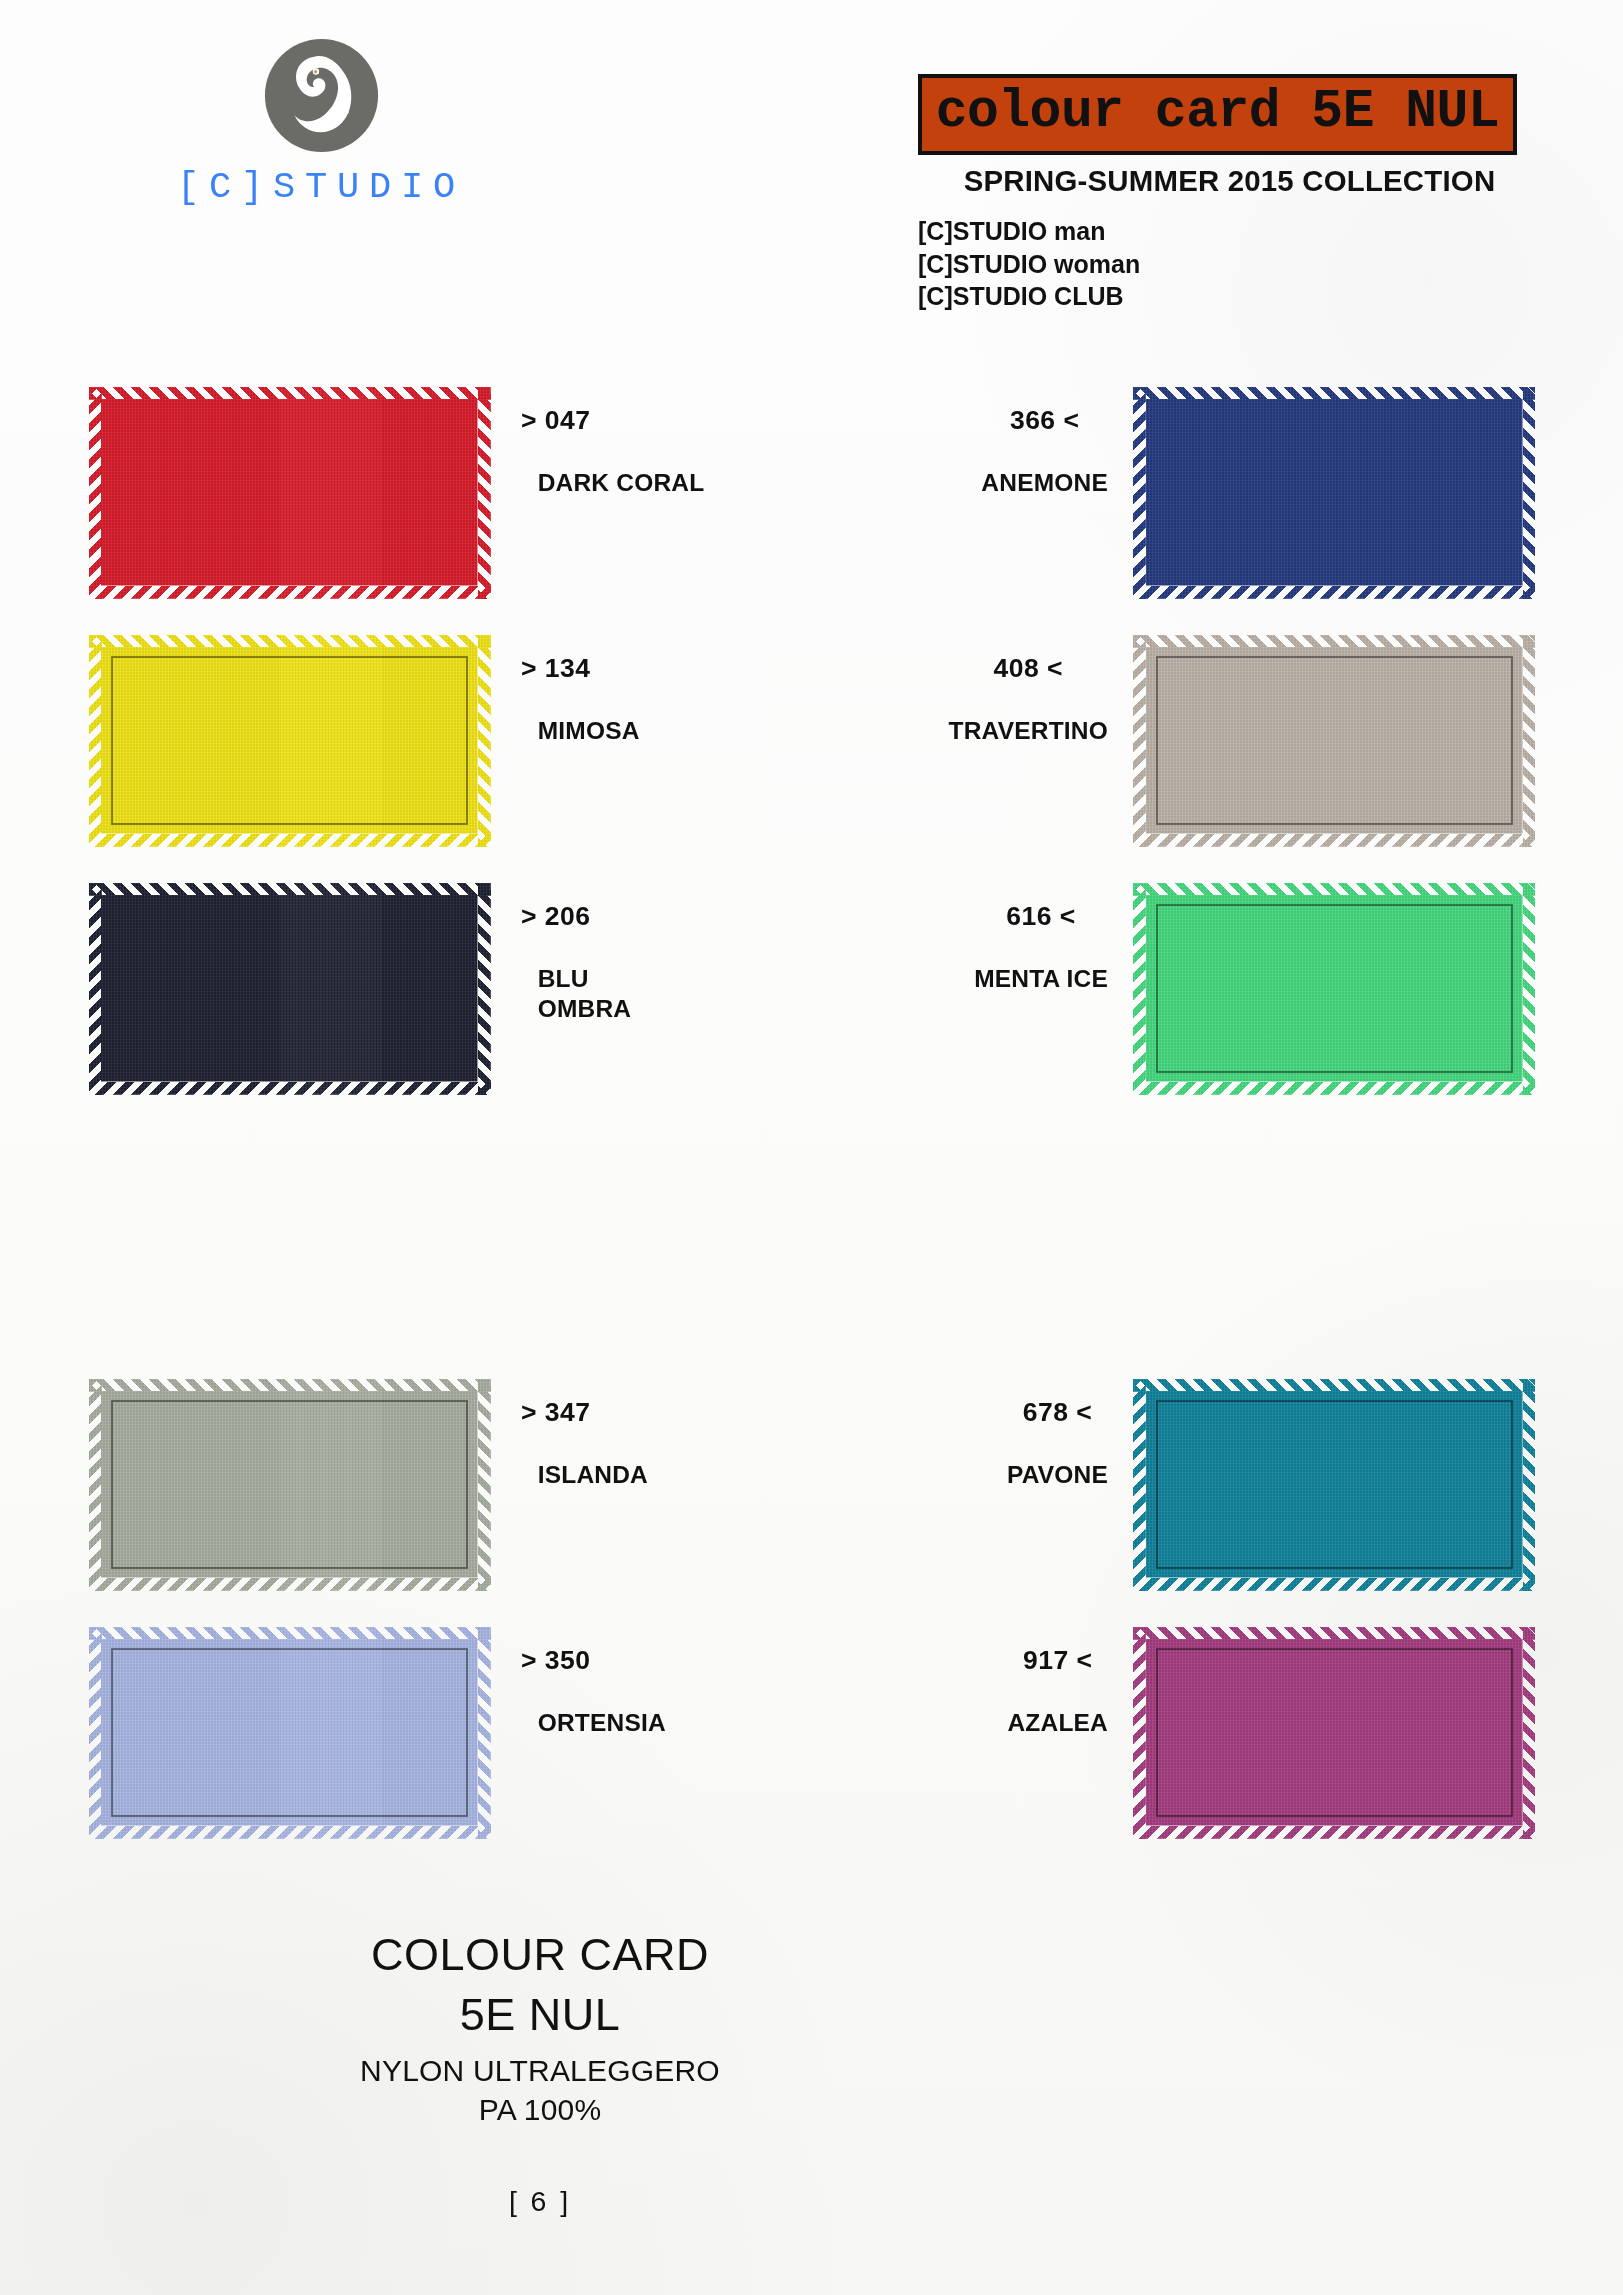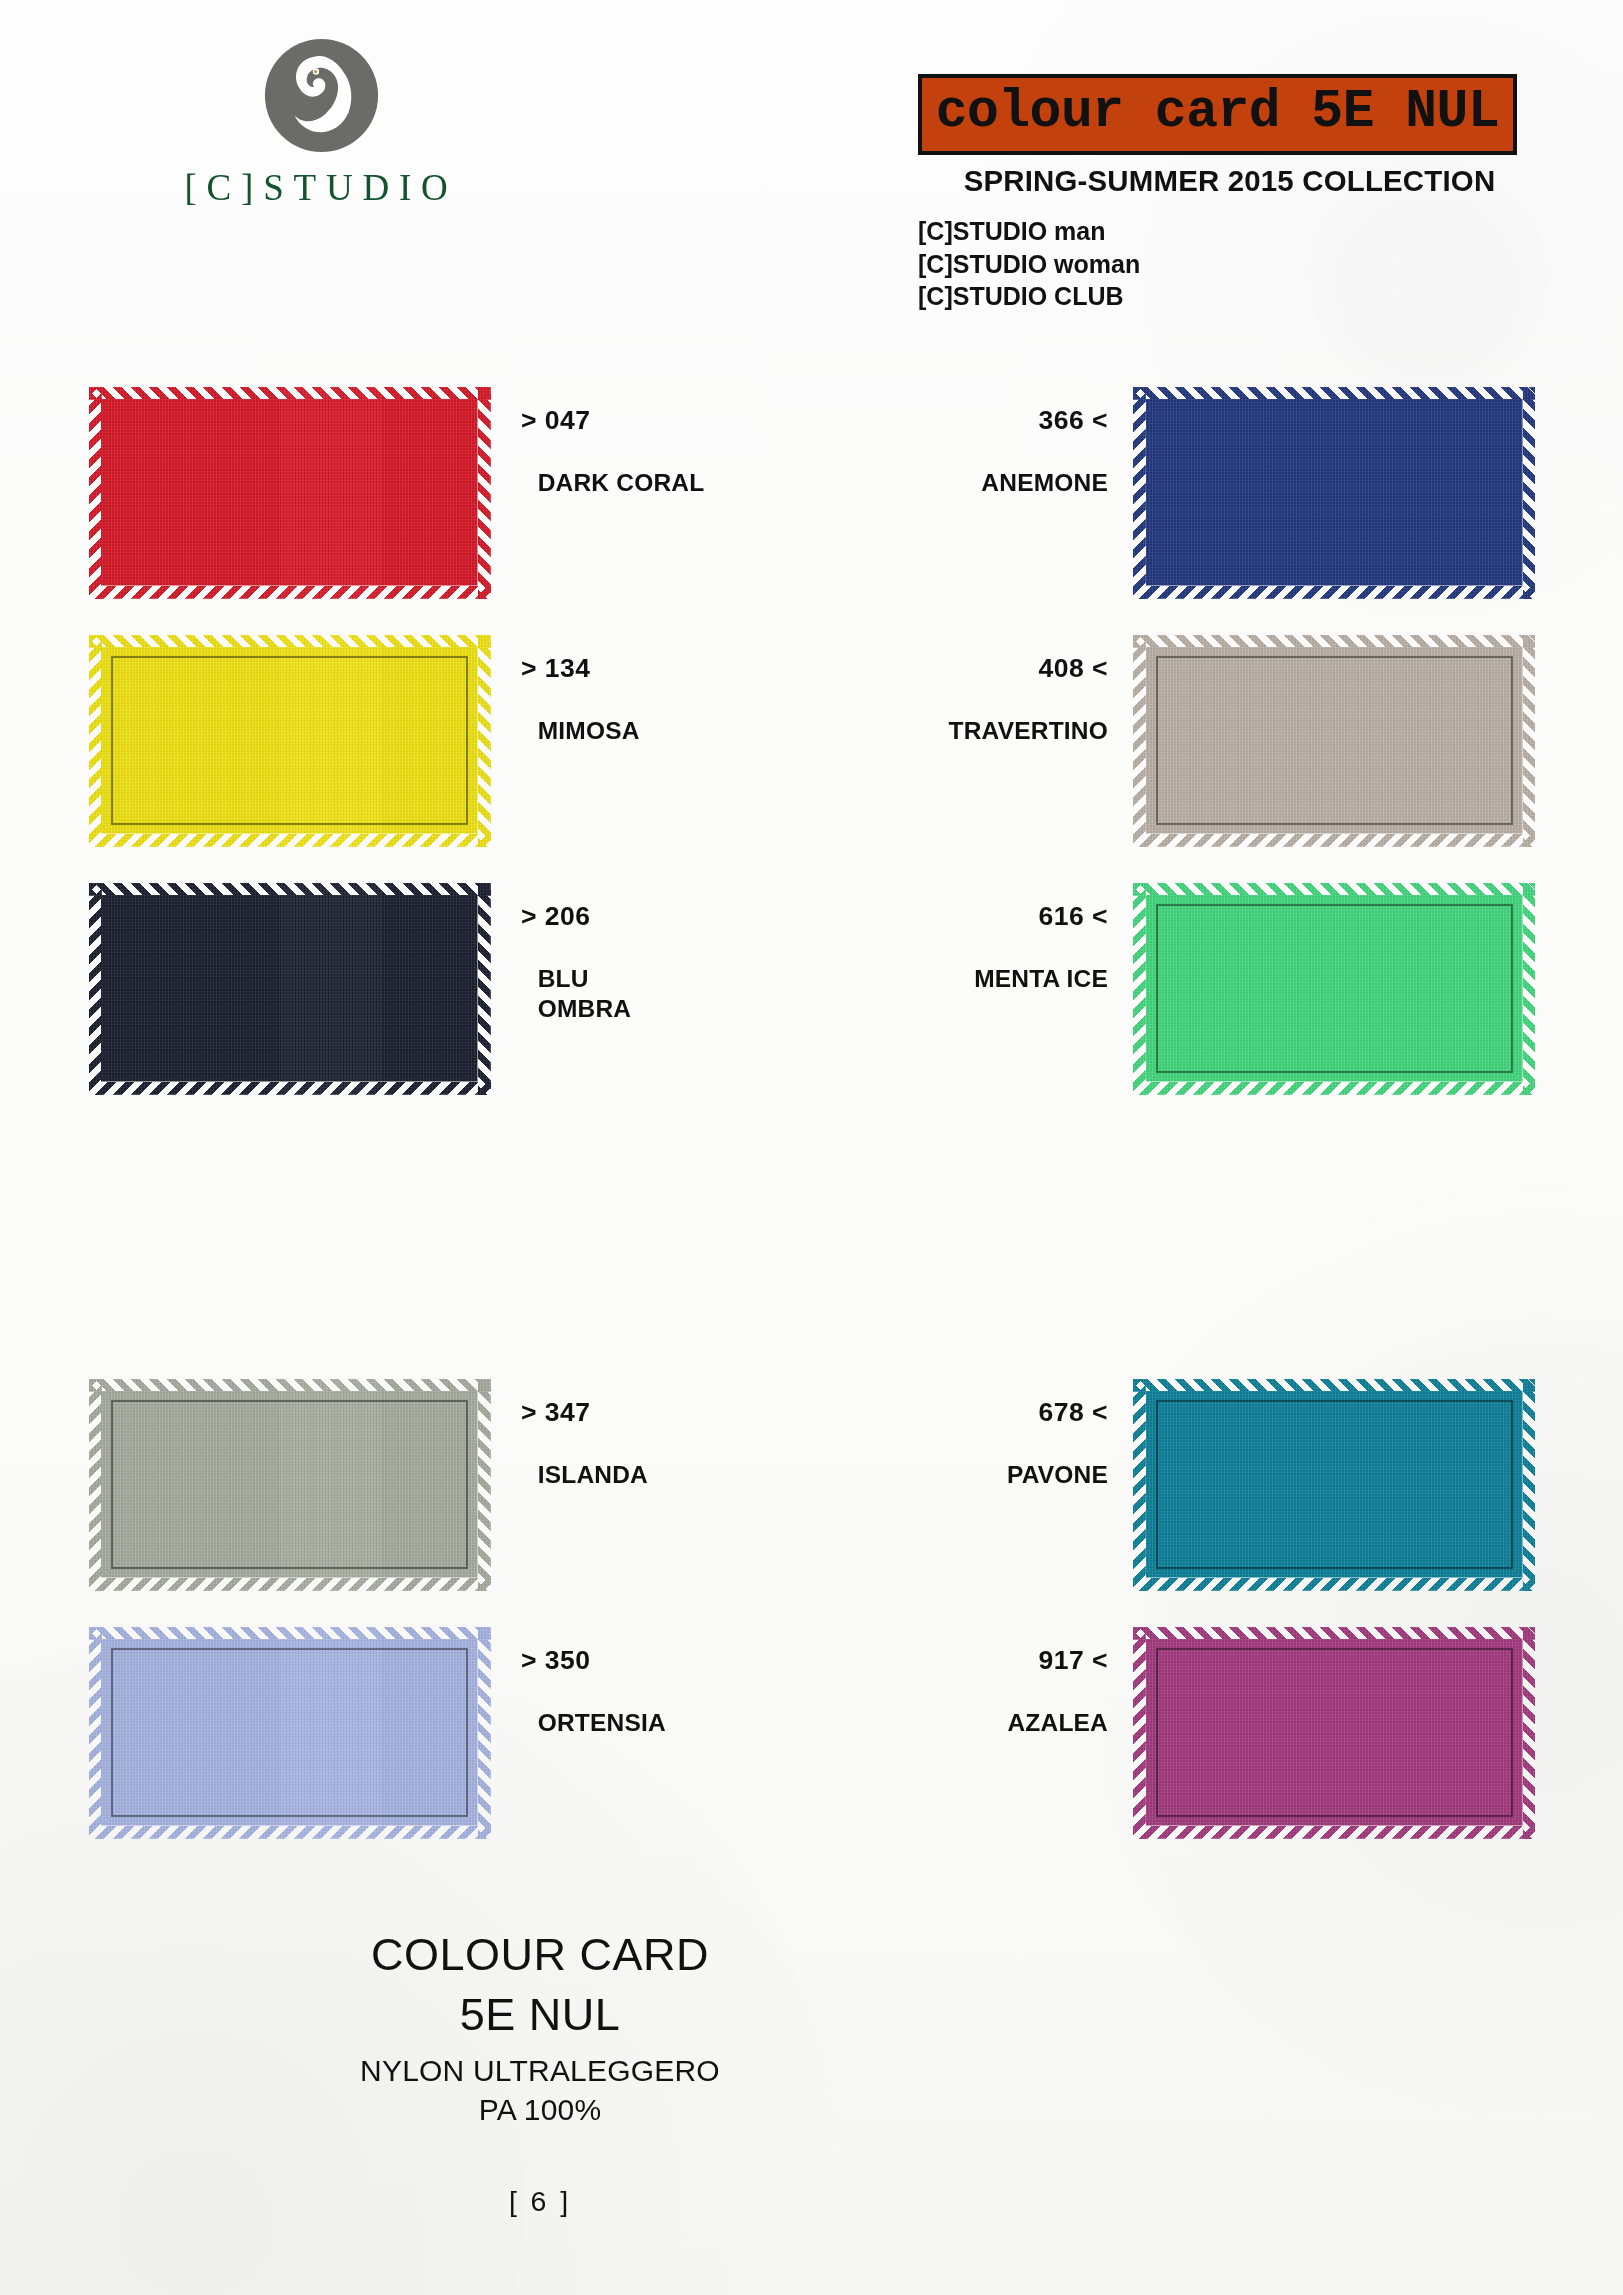--- a/index.html
+++ b/index.html
@@ -20,22 +20,22 @@
       radial-gradient(circle at 88% 12%, rgba(0,0,0,0.022) 0%, rgba(0,0,0,0) 20%),
       linear-gradient(180deg,#fdfdfd 0%,#fbfbfa 55%,#f7f7f6 100%);
   }
 
   
   .header{position:absolute;left:0;top:0;width:1623px;height:378px;}
 
   .logo-block{position:absolute;left:120px;top:34px;width:402px;text-align:center;}
   .logo-mark{width:123px;height:123px;margin:0 auto 8.8px auto;display:block;}
   .logo-word{
-    font-size:37px;letter-spacing:9.8px;color:#14532d;font-weight:400;
-    font-family:Liberation Serif, serif;
+    font-size:37px;letter-spacing:9.8px;color:#3b82f6;font-weight:400;
+    font-family:Liberation Mono, monospace;
     white-space:nowrap;
   }
 
   .title-block{position:absolute;left:918px;top:74px;width:623px;}
   .title-box{
     border:4.4px solid #111;
     padding:6.9px 13.7px 10.8px 13.7px;
     display:inline-block;
     background:#c2410c;
     font-family:Liberation Mono, monospace;
@@ -93,21 +93,21 @@
     opacity:.85;
   }
   .swatch .inner-line{
     position:absolute;left:22.6px;right:22.6px;top:21.6px;bottom:21.6px;
     border:2px solid rgba(0,0,0,0.42);
   }
 
   
   .labels{position:absolute;top:34px;font-weight:700;}
   .cell.left .labels{left:447px;text-align:left;}
-  .cell.right .labels{right:442px;text-align:right;}
+  .cell.right .labels{right:442px;text-align:center;}
   .code{font-size:26.5px;letter-spacing:0.5px;line-height:1.0;white-space:nowrap;}
   .nm{font-size:24.5px;letter-spacing:0.2px;line-height:1.26;margin-top:34px;white-space:nowrap;}
   .nm2{font-size:24.5px;letter-spacing:0.2px;line-height:1.26;white-space:nowrap;}
   .cell.left .nm{margin-left:16.7px;}
   .cell.left .nm2{margin-left:16.7px;}
 
   
   .footer{position:absolute;left:0;top:1928px;width:1080px;text-align:center;}
   .f1{font-size:45px;font-weight:400;letter-spacing:0.5px;line-height:1.22;}
   .f2{font-size:45px;font-weight:400;letter-spacing:0.5px;line-height:1.22;margin-top:4.9px;}

